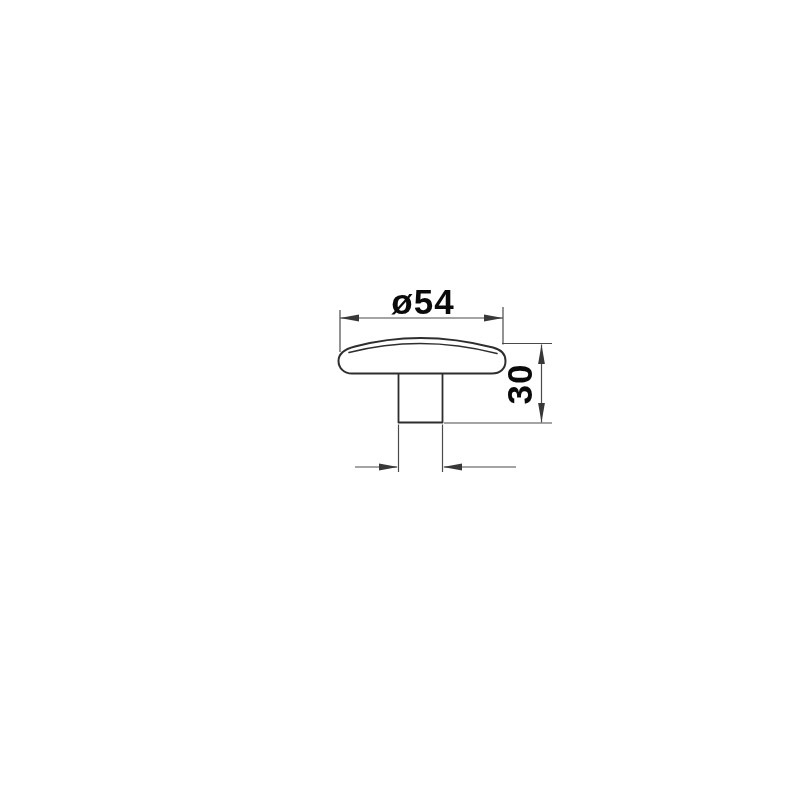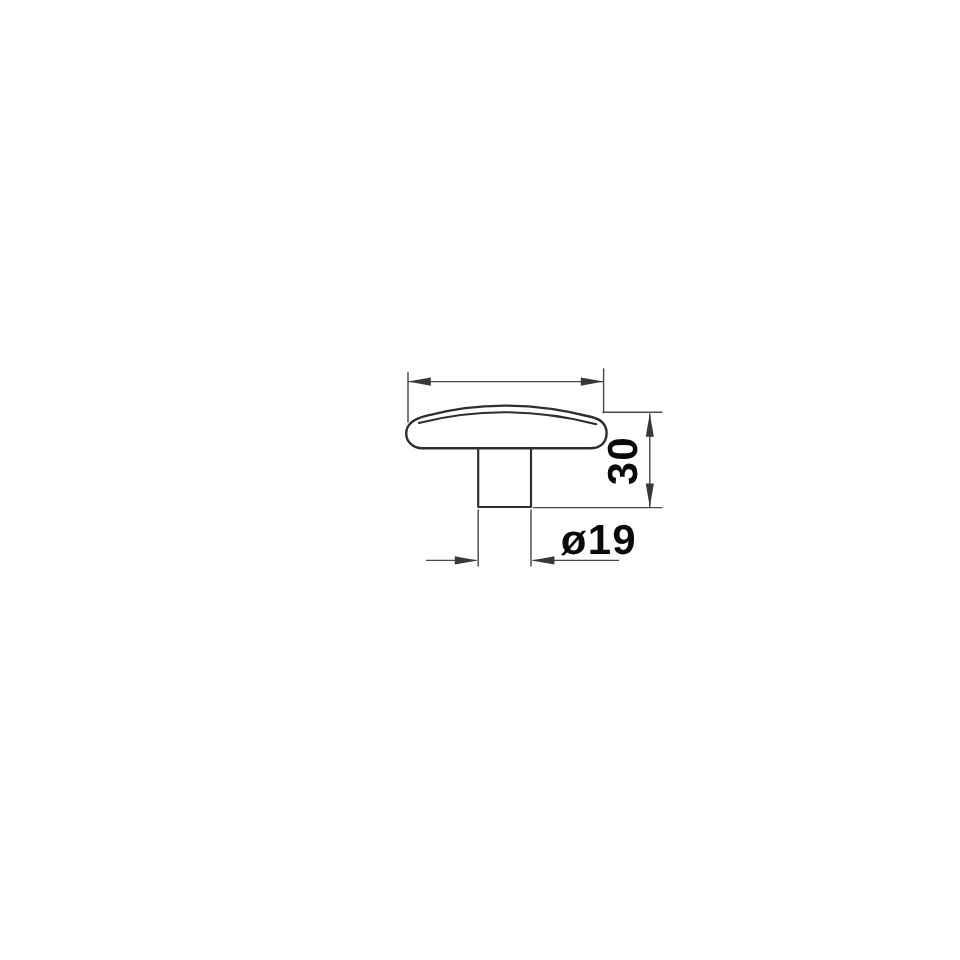--- a/index.html
+++ b/index.html
@@ -98,18 +98,18 @@
       <line class="thin-line" x1="398.5" y1="424.5" x2="398.5" y2="472"></line>
       <line class="thin-line" x1="442.5" y1="424.5" x2="442.5" y2="472"></line>
       <line class="thin-line" x1="355" y1="467" x2="397" y2="467"></line>
       <line class="thin-line" x1="444" y1="467" x2="516" y2="467"></line>
       <polygon class="arrowhead" points="398,467 379,463.6 379,470.4"></polygon>
       <polygon class="arrowhead" points="443,467 462,463.6 462,470.4"></polygon>
     </g>
 
   </svg>
 
+  <div class="dim-label" style="left:363px; top:284px;">ø54</div>
 
   <div class="dim-label rotated" style="left:460px; top:366px;">30</div>
 
-  <div class="dim-label" style="left:439px; top:433px;">ø19</div>
 
 </div>
 
 </body></html>

